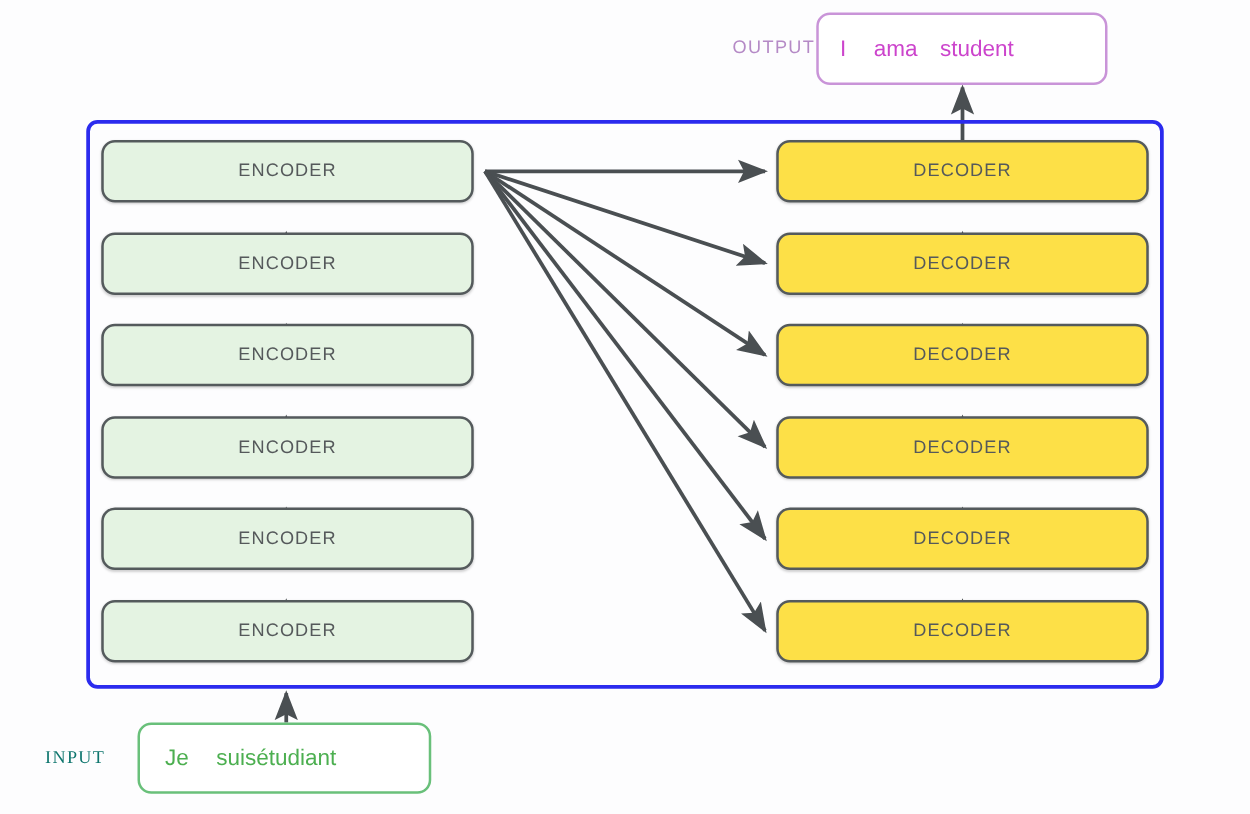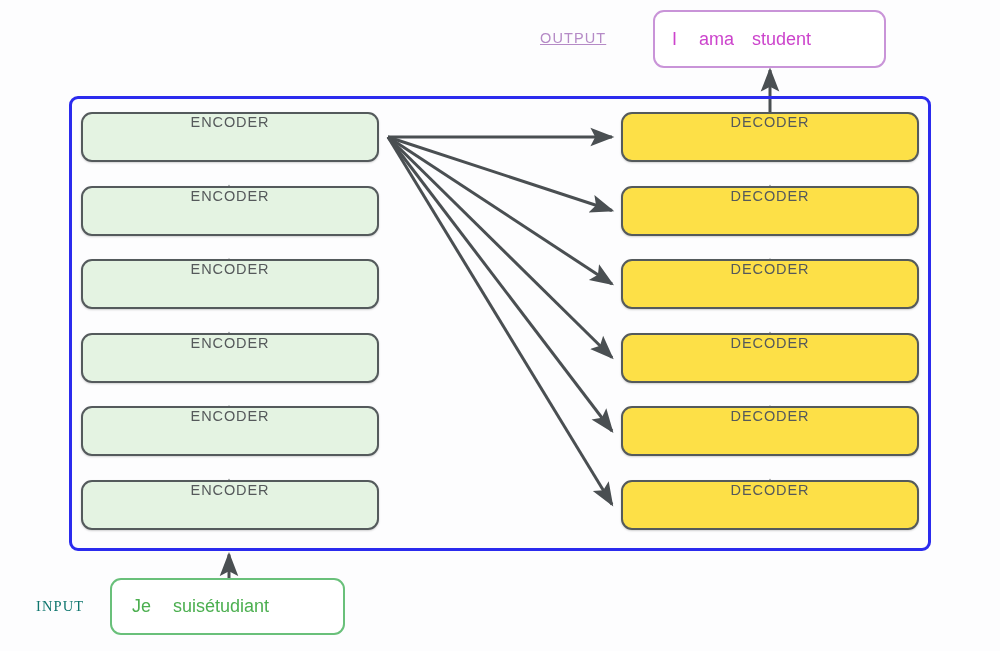--- a/index.html
+++ b/index.html
@@ -54,20 +54,21 @@
 
   .block {
     position: absolute;
     left: 0;
     width: 298px;
     height: 50px;
     box-sizing: border-box;
     border: 2.5px solid #545a5c;
     border-radius: 11px;
     display: flex;
+    align-items: center;
     justify-content: center;
     box-shadow: 0 1px 2px rgba(0,0,0,0.18);
   }
   .block .block-label {
     font-size: 14.5px;
     letter-spacing: 0.9px;
     color: #55595b;
     font-weight: 400;
     user-select: none;
   }
@@ -122,24 +123,23 @@
   .tok-gap-2 { }
   .tok-gap-3 { margin-right: 18px; }
 
   
   .caption {
     position: absolute;
     font-size: 14.5px;
     letter-spacing: 1.1px;
   }
   #output-caption {
-    left: 540px;
+    left: 586px;
     top: 30px;
     color: #b58ac6;
-    text-decoration: underline;
   }
   #input-caption {
     left: 36px;
     top: 598px;
     color: #0f766e;
     font-family: Liberation Serif, serif;
   }
 </style>
 </head>
 <body>

